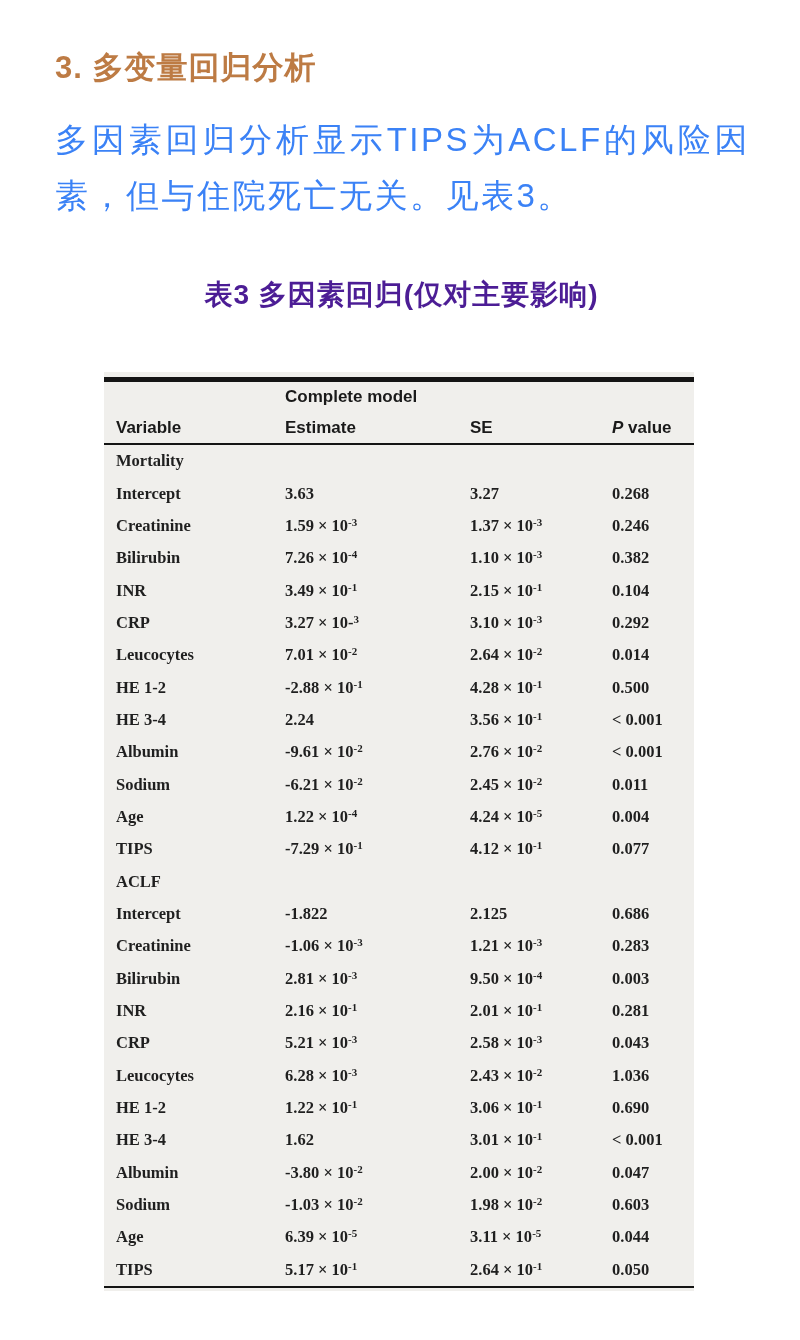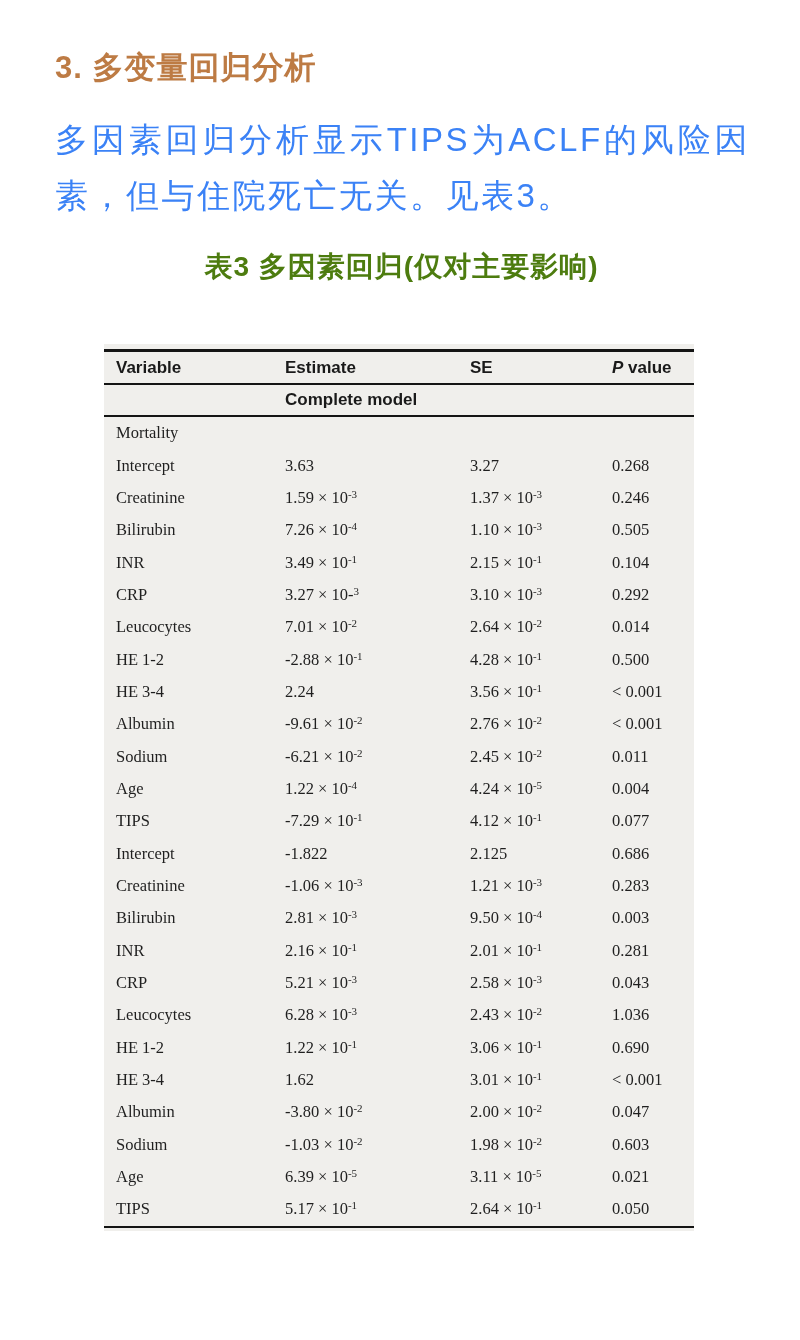--- a/index.html
+++ b/index.html
@@ -24,26 +24,26 @@
     margin-top: 24px;
     width: 695px;
     font-size: 33px;
     line-height: 56px;
     letter-spacing: 2.5px;
     color: #3b82f6;
     text-align: justify;
     text-justify: inter-ideograph;
   }
   .table-caption {
-    margin-top: 26px;
+    margin-top: 54px;
     text-align: center;
     font-size: 28px;
     line-height: 34px;
     font-weight: bold;
-    color: #4d7c0f;
+    color: #4c1d95;
     letter-spacing: 1px;
   }
   .reg-table {
     margin-top: 60px;
     margin-left: 49px;
     width: 590px;
     background: #f0efec;
     padding: 5px 0 3px 0;
   }
   .rule-thick { border-top: 3px solid #141414; }
@@ -67,20 +67,21 @@
     font-weight: bold;
     font-size: 17px;
     color: #1a1a1a;
   }
   .subheader-row .tcell { grid-column: 2 / span 3; }
   .tbody .trow { height: 32.35px; }
   .tbody {
     font-family: "Liberation Serif", serif;
     font-size: 16.5px;
     color: #1f1f1f;
+    font-weight: bold;
   }
   .tcell { white-space: nowrap; }
   .tcell sup {
     font-size: 11px;
     line-height: 0;
     vertical-align: 5px;
   }
   .thead-row .tcell i { font-style: italic; }
 </style>
 </head>
@@ -89,32 +90,32 @@
 <div class="page">
 
   <h2 class="section-heading">3. 多变量回归分析</h2>
 
   <p class="body-paragraph">多因素回归分析显示TIPS为ACLF的风险因素，但与住院死亡无关。见表3。</p>
 
   <div class="table-caption">表3 多因素回归(仅对主要影响)</div>
 
   <div class="reg-table">
     <div class="rule-thick"></div>
+
+    <div class="trow subheader-row rule-mid">
+      <div class="tcell">Complete model</div>
+    </div>
 
     <div class="trow thead-row">
       <div class="tcell">Variable</div>
       <div class="tcell">Estimate</div>
       <div class="tcell">SE</div>
       <div class="tcell"><i>P</i> value</div>
     </div>
 
-    <div class="trow subheader-row rule-mid">
-      <div class="tcell">Complete model</div>
-    </div>
-
     <div class="tbody rule-mid">
         <div class="trow">
           <div class="tcell">Mortality</div>
           <div class="tcell"></div>
           <div class="tcell"></div>
           <div class="tcell"></div>
         </div>
         <div class="trow">
           <div class="tcell">Intercept</div>
           <div class="tcell">3.63</div>
@@ -124,21 +125,21 @@
         <div class="trow">
           <div class="tcell">Creatinine</div>
           <div class="tcell">1.59 × 10<sup>-3</sup></div>
           <div class="tcell">1.37 × 10<sup>-3</sup></div>
           <div class="tcell">0.246</div>
         </div>
         <div class="trow">
           <div class="tcell">Bilirubin</div>
           <div class="tcell">7.26 × 10<sup>-4</sup></div>
           <div class="tcell">1.10 × 10<sup>-3</sup></div>
-          <div class="tcell">0.505</div>
+          <div class="tcell">0.382</div>
         </div>
         <div class="trow">
           <div class="tcell">INR</div>
           <div class="tcell">3.49 × 10<sup>-1</sup></div>
           <div class="tcell">2.15 × 10<sup>-1</sup></div>
           <div class="tcell">0.104</div>
         </div>
         <div class="trow">
           <div class="tcell">CRP</div>
           <div class="tcell">3.27 × 10-<sup>3</sup></div>
@@ -181,20 +182,26 @@
           <div class="tcell">4.24 × 10<sup>-5</sup></div>
           <div class="tcell">0.004</div>
         </div>
         <div class="trow">
           <div class="tcell">TIPS</div>
           <div class="tcell">-7.29 × 10<sup>-1</sup></div>
           <div class="tcell">4.12 × 10<sup>-1</sup></div>
           <div class="tcell">0.077</div>
         </div>
         <div class="trow">
+          <div class="tcell">ACLF</div>
+          <div class="tcell"></div>
+          <div class="tcell"></div>
+          <div class="tcell"></div>
+        </div>
+        <div class="trow">
           <div class="tcell">Intercept</div>
           <div class="tcell">-1.822</div>
           <div class="tcell">2.125</div>
           <div class="tcell">0.686</div>
         </div>
         <div class="trow">
           <div class="tcell">Creatinine</div>
           <div class="tcell">-1.06 × 10<sup>-3</sup></div>
           <div class="tcell">1.21 × 10<sup>-3</sup></div>
           <div class="tcell">0.283</div>
@@ -244,21 +251,21 @@
         <div class="trow">
           <div class="tcell">Sodium</div>
           <div class="tcell">-1.03 × 10<sup>-2</sup></div>
           <div class="tcell">1.98 × 10<sup>-2</sup></div>
           <div class="tcell">0.603</div>
         </div>
         <div class="trow">
           <div class="tcell">Age</div>
           <div class="tcell">6.39 × 10<sup>-5</sup></div>
           <div class="tcell">3.11 × 10<sup>-5</sup></div>
-          <div class="tcell">0.021</div>
+          <div class="tcell">0.044</div>
         </div>
         <div class="trow">
           <div class="tcell">TIPS</div>
           <div class="tcell">5.17 × 10<sup>-1</sup></div>
           <div class="tcell">2.64 × 10<sup>-1</sup></div>
           <div class="tcell">0.050</div>
         </div>
       </div>
 
     <div class="rule-mid"></div>

